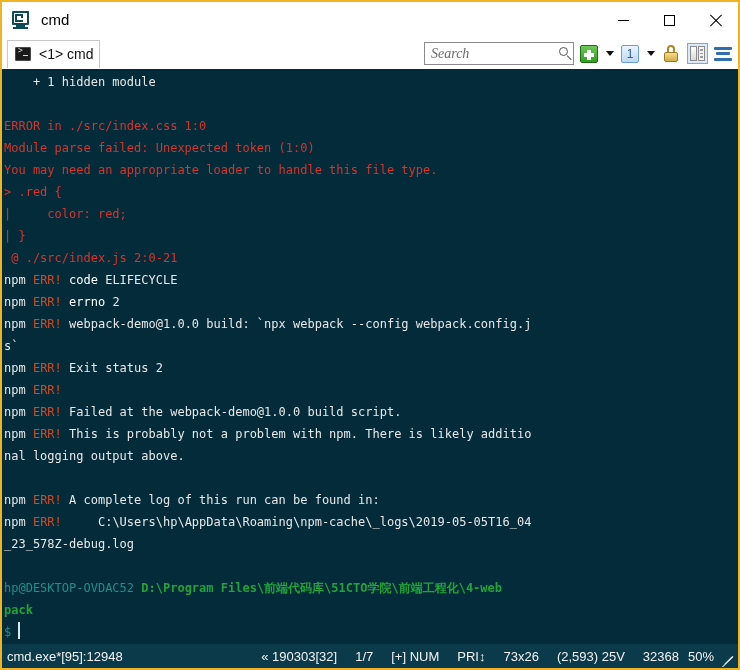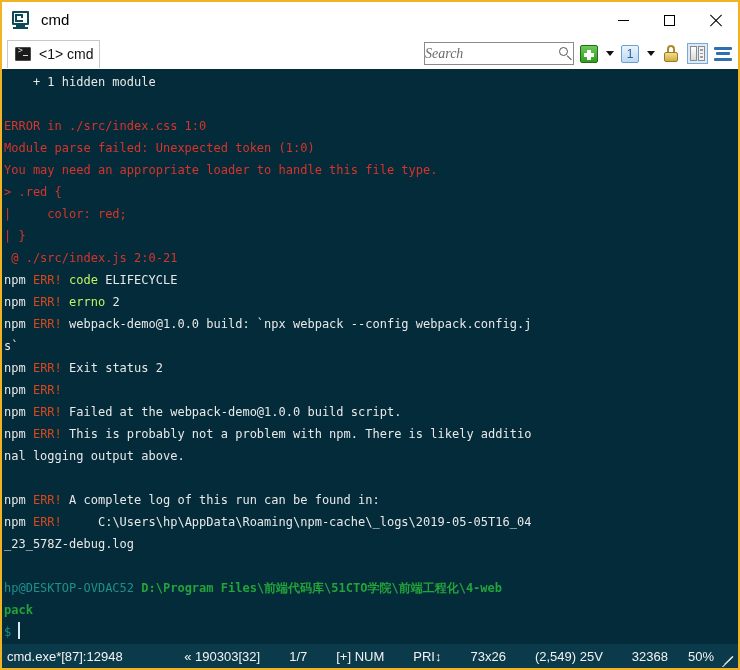--- a/index.html
+++ b/index.html
@@ -185,20 +185,21 @@
   }
   #search-box {
     width: 150px;
     height: 23px;
     border: 1px solid #8a8a8a;
     background: #ffffff;
     display: flex;
     align-items: center;
     box-sizing: border-box;
     position: relative;
+    padding-left: 6px;
   }
   #search-input {
     border: none;
     outline: none;
     width: 118px;
     font-family: "Liberation Serif", serif;
     font-style: italic;
     font-size: 14px;
     color: #5a5a5a;
     background: transparent;
@@ -354,21 +355,21 @@
   #term-lines {
     font-family: "DejaVu Sans Mono", "Liberation Mono", monospace;
     font-size: 12px;
     line-height: 22px;
     white-space: pre;
     letter-spacing: 0px;
   }
   .c-white   { color: #e8e8e8; }
   .c-red     { color: #d8342a; }
   .c-orange  { color: #d8481c; }
-  .c-magenta { color: #bef264; }
+  .c-magenta { color: #ffffff; }
   .c-green   { color: #23a33a; font-weight: bold; }
   .c-cyan    { color: #1f8f8a; }
   .cursor {
     display: inline-block;
     width: 2px;
     height: 17px;
     background: #d8e8ec;
     vertical-align: -3px;
   }
 
@@ -385,21 +386,21 @@
     position: relative;
     padding-left: 5px;
     box-sizing: border-box;
   }
   #status-left { white-space: nowrap; }
   #status-right {
     position: absolute;
     right: 24px;
     display: flex;
     align-items: center;
-    gap: 11px;
+    gap: 0;
     white-space: nowrap;
   }
   #status-right span { display: inline-block; }
   .sb-pad { padding: 0 9px; }
   #resize-grip {
     position: absolute;
     right: 2px; bottom: 1px;
     width: 18px; height: 18px;
     overflow: hidden;
   }
@@ -492,28 +493,28 @@
         </span>
       </div>
     </div>
   </div>
 
   <div id="terminal">
     <div id="term-lines"><div><span class="c-white">    + 1 hidden module</span></div><div>&nbsp;</div><div><span class="c-red">ERROR in ./src/index.css 1:0</span></div><div><span class="c-red">Module parse failed: Unexpected token (1:0)</span></div><div><span class="c-red">You may need an appropriate loader to handle this file type.</span></div><div><span class="c-red">&gt; .red {</span></div><div><span class="c-red">|     color: red;</span></div><div><span class="c-red">| }</span></div><div><span class="c-red"> @ ./src/index.js 2:0-21</span></div><div><span class="c-white">npm </span><span class="c-orange">ERR! </span><span class="c-magenta">code </span><span class="c-white">ELIFECYCLE</span></div><div><span class="c-white">npm </span><span class="c-orange">ERR! </span><span class="c-magenta">errno </span><span class="c-white">2</span></div><div><span class="c-white">npm </span><span class="c-orange">ERR! </span><span class="c-white">webpack-demo@1.0.0 build: `npx webpack --config webpack.config.j</span></div><div><span class="c-white">s`</span></div><div><span class="c-white">npm </span><span class="c-orange">ERR! </span><span class="c-white">Exit status 2</span></div><div><span class="c-white">npm </span><span class="c-orange">ERR!</span></div><div><span class="c-white">npm </span><span class="c-orange">ERR! </span><span class="c-white">Failed at the webpack-demo@1.0.0 build script.</span></div><div><span class="c-white">npm </span><span class="c-orange">ERR! </span><span class="c-white">This is probably not a problem with npm. There is likely additio</span></div><div><span class="c-white">nal logging output above.</span></div><div>&nbsp;</div><div><span class="c-white">npm </span><span class="c-orange">ERR! </span><span class="c-white">A complete log of this run can be found in:</span></div><div><span class="c-white">npm </span><span class="c-orange">ERR! </span><span class="c-white">    C:\Users\hp\AppData\Roaming\npm-cache\_logs\2019-05-05T16_04</span></div><div><span class="c-white">_23_578Z-debug.log</span></div><div>&nbsp;</div><div><span class="c-cyan">hp@DESKTOP-OVDAC52</span><span class="c-white"> </span><span class="c-green">D:\Program Files\前端代码库\51CTO学院\前端工程化\4-web</span></div><div><span class="c-green">pack</span></div><div><span class="c-cyan">$ </span><span class="cursor"></span></div></div>
   </div>
 
   <div id="statusbar">
-    <span id="status-left">cmd.exe*[87]:12948</span>
+    <span id="status-left">cmd.exe*[95]:12948</span>
     <div id="status-right">
       <span class="sb-pad">« 190303[32]</span>
       <span class="sb-pad">1/7</span>
       <span class="sb-pad">[+] NUM</span>
       <span class="sb-pad">PRI↕</span>
       <span class="sb-pad">73x26</span>
-      <span class="sb-pad">(2,549) 25V</span>
+      <span class="sb-pad">(2,593) 25V</span>
       <span class="sb-pad">32368</span>
       <span>50%</span>
     </div>
     <div id="resize-grip">
       <i></i>
         <i></i>
         <i></i>
     </div>
   </div>
 

